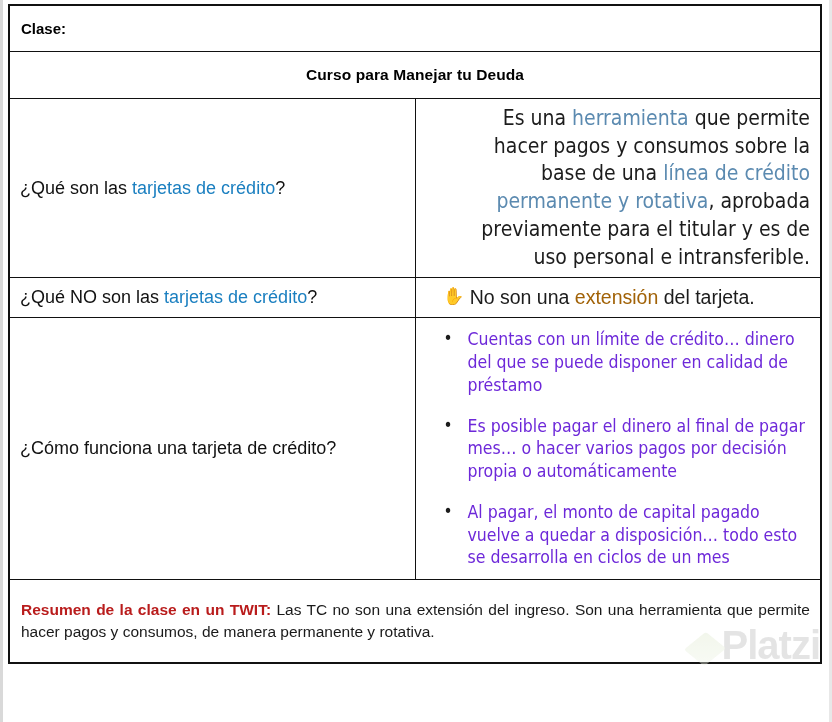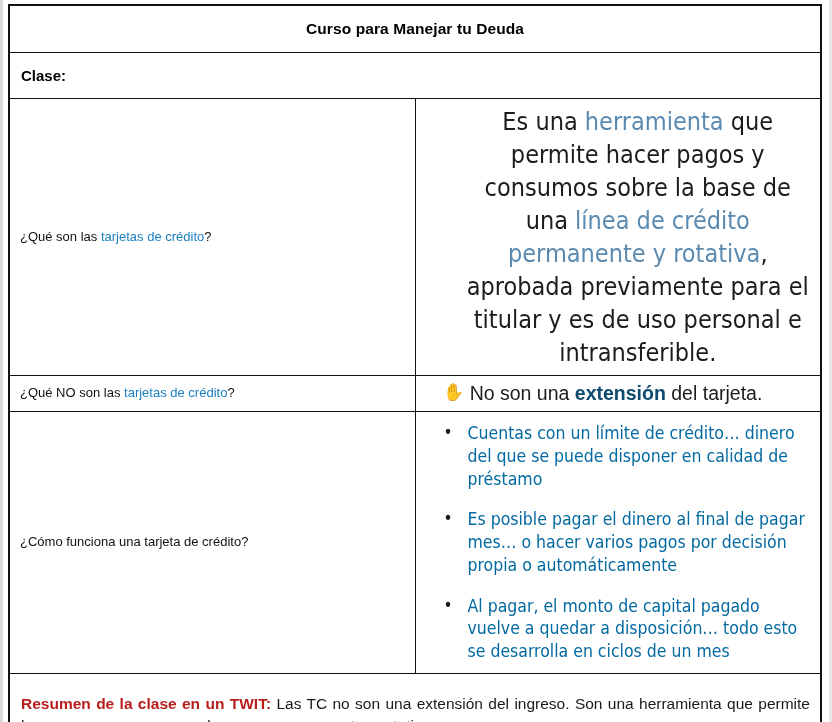--- a/index.html
+++ b/index.html
@@ -70,73 +70,72 @@
     font-weight: bold;
     color: #000000;
   }
 
   
   .q-cell {
     width: 159px;
     padding: 8px 6px 8px 10px;
   }
   .q-text {
-    font-size: 13px;
+    font-size: 18px;
     line-height: 1.28;
     color: #111111;
   }
   .q-text .hl {
     color: #1a7fc0;
   }
 
   
   .a-cell {
     background: #faf9fc;
     padding: 6px 10px;
   }
   .a-centered {
-    text-align: center;
-    font-size: 25px;
+    text-align: right;
+    font-size: 21px;
     line-height: 1.32;
     color: #1c1c1c;
     font-family: "DejaVu Sans", sans-serif;
     font-stretch: condensed;
     margin-left: 40px;
   }
   .a-centered .hl {
     color: #5b8ab0;
   }
 
   .a-single {
     font-size: 19.5px;
     color: #1c1c1c;
     padding-left: 18px;
   }
   .a-single .hl {
-    color: #0c4a6e;
-    font-weight: bold;
+    color: #a16207;
   }
   .hand-icon {
     display: inline-block;
     color: #6b6b6b;
     font-size: 17px;
     vertical-align: 2px;
     margin-right: 5px;
   }
 
   ul.bullets {
     margin: 4px 0 4px 0;
     padding: 0 4px 0 40px;
     list-style: none;
   }
   ul.bullets li {
     position: relative;
     font-size: 17.5px;
     line-height: 1.30;
-    color: #0369a1;
+    color: #6d28d9;
     font-family: "DejaVu Sans", sans-serif;
     font-stretch: condensed;
     margin: 0 0 18px 0;
     padding-left: 2px;
   }
   ul.bullets li:last-child { margin-bottom: 2px; }
   ul.bullets li::before {
     content: "\2022";
     position: absolute;
     left: -22px;
@@ -193,28 +192,28 @@
 <body>
 
 <div class="page-gutter-left"></div>
 <div class="page-gutter-right"></div>
 
 <div class="sheet">
   <table class="lesson-table">
     <tbody>
 
       <tr>
+        <td class="clase-cell" colspan="2">
+          <span class="clase-label">Clase:</span>
+        </td>
+      </tr>
+
+      <tr>
         <td class="course-title-cell" colspan="2">
           <span class="course-title">Curso para Manejar tu Deuda</span>
-        </td>
-      </tr>
-
-      <tr>
-        <td class="clase-cell" colspan="2">
-          <span class="clase-label">Clase:</span>
         </td>
       </tr>
 
       <tr>
         <td class="q-cell">
           <div class="q-text">
             <span>¿Qué son las </span><span class="hl">tarjetas de crédito</span><span>?</span>
           </div>
         </td>
         <td class="a-cell">

